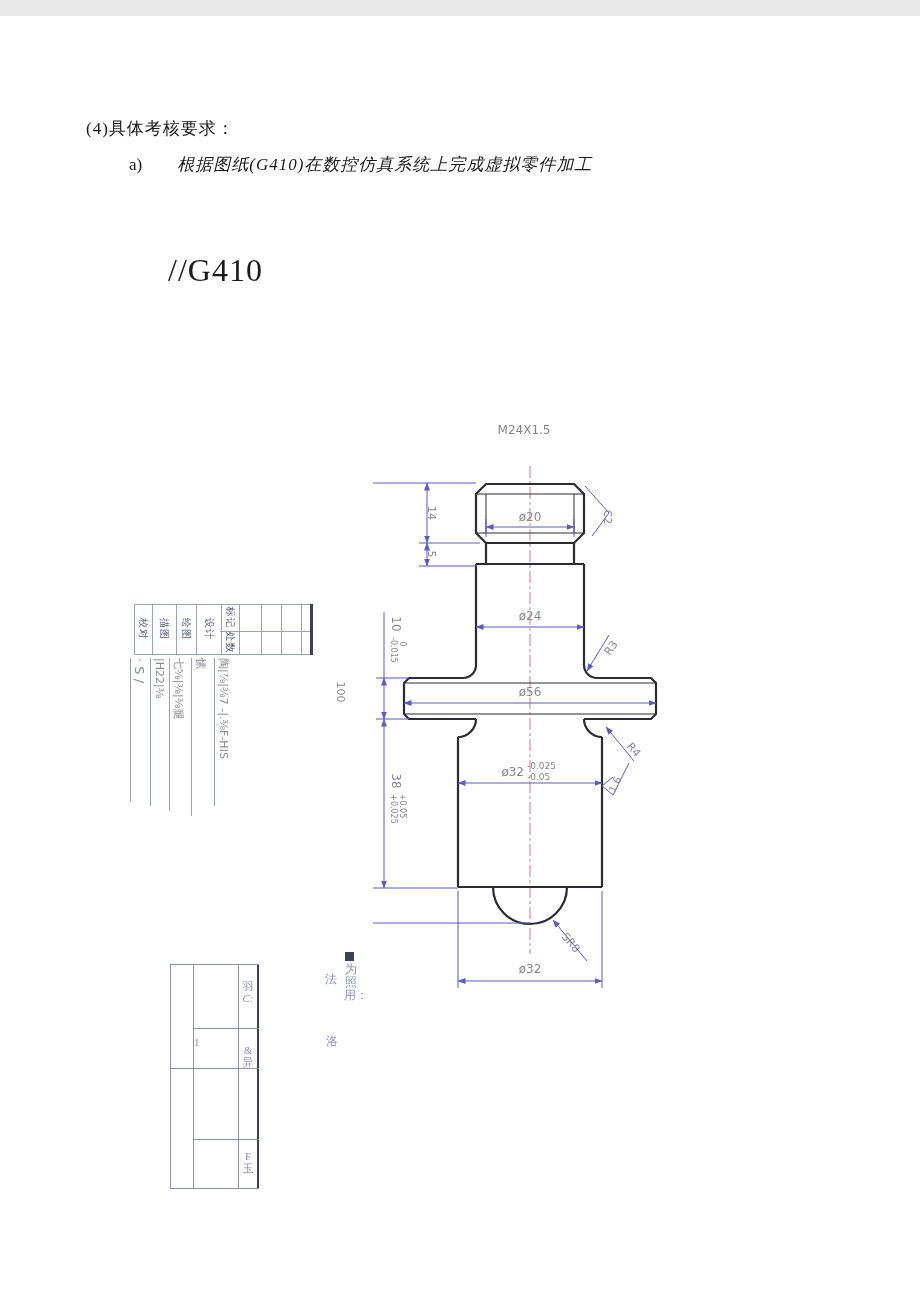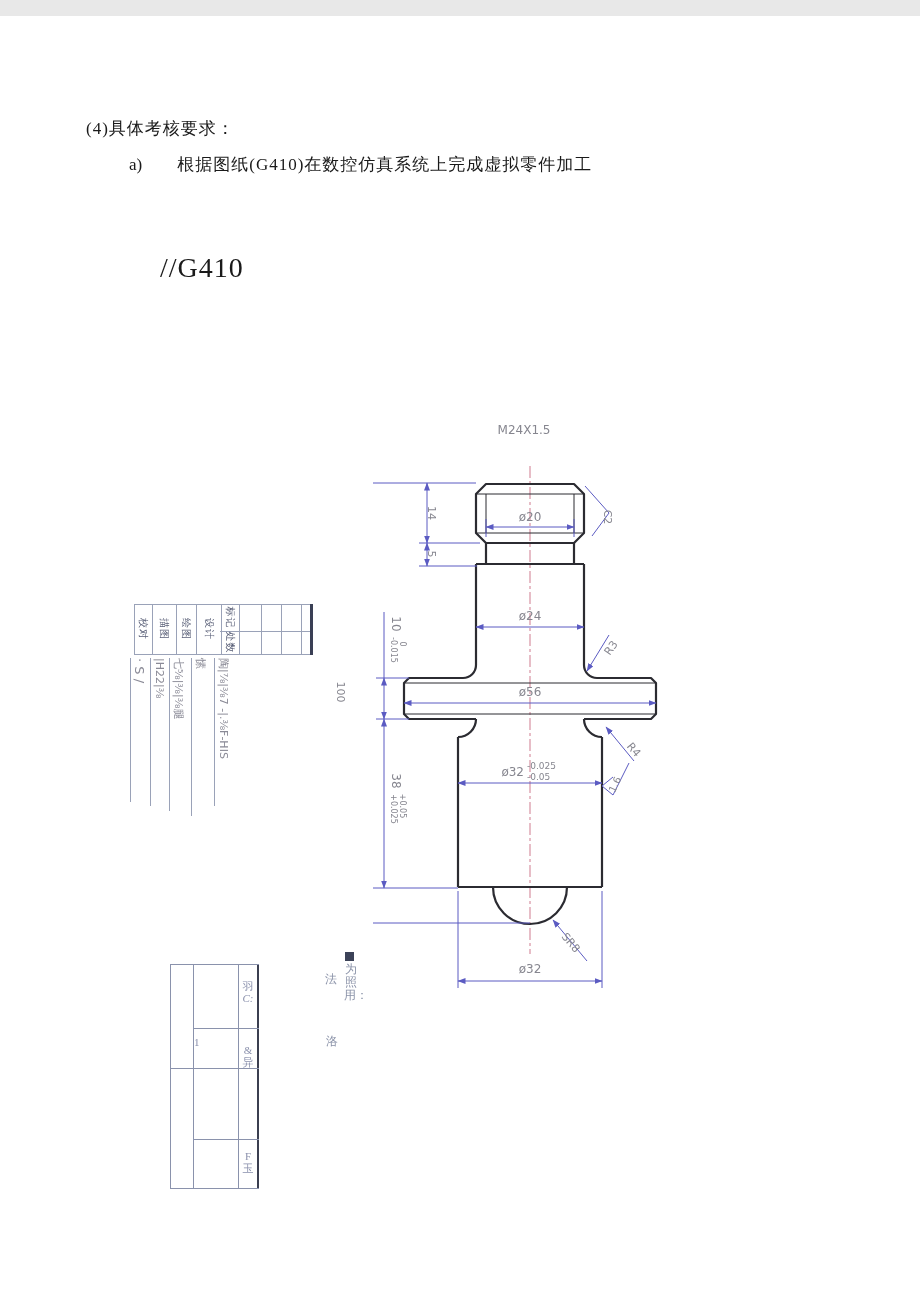--- a/index.html
+++ b/index.html
@@ -6,21 +6,21 @@
   #page{
     position:relative;width:920px;height:1301px;background:#ffffff;
     font-family:"Liberation Serif","DejaVu Serif",serif;color:#1a1a1a;
     overflow:hidden;margin:16px auto;
   }
   .abs{position:absolute;}
   
   .heading{left:86px;top:101px;font-size:17px;letter-spacing:1px;}
   .li-marker{font-size:17px;}
   .li-text{font-size:17px;letter-spacing:1px;}
-  .figcode{left:160px;top:236px;font-size:28px;letter-spacing:1px;}
+  .figcode{left:168px;top:236px;font-size:32px;letter-spacing:1px;}
   
   .tblock{left:316px;top:586px;width:230px;height:190px;transform:rotate(90deg);transform-origin:0 0;}
   .tb-line{position:absolute;background:#9aa2b8;}
   .tb-line-dark{position:absolute;background:#3a3f55;}
   .tb-label{position:absolute;font-family:"Liberation Sans","DejaVu Sans",sans-serif;
     font-size:10px;color:#5a6078;text-align:center;letter-spacing:1px;white-space:nowrap;}
   .tb-entry{position:absolute;left:56px;font-family:"DejaVu Sans",sans-serif;font-size:11px;
     color:#8a8a96;border-bottom:1px solid #9aa2b8;white-space:nowrap;height:15px;line-height:14px;overflow:visible;}
   
   .rt-line{position:absolute;background:#8a92ac;}
@@ -36,21 +36,21 @@
 </style>
 </head>
 <body>
 
 <div id="page">
 
   <div class="abs heading">(4)具体考核要求：</div>
 
   <div class="abs" style="left:129px;top:137px;">
     <span class="li-marker">a)</span>
-    <span class="li-text" style="margin-left:31px;">根据图纸(G410)在数控仿真系统上完成虚拟零件加工</span>
+    <span class="li-text" style="margin-left:31px;font-style:italic;">根据图纸(G410)在数控仿真系统上完成虚拟零件加工</span>
   </div>
 
 
   <div class="abs figcode">//G410</div>
 
   <svg class="abs" style="left:330px;top:395px;" width="350" height="600" viewBox="330 395 350 600">
     <defs>
       <marker id="arr" orient="auto-start-reverse" markerWidth="10" markerHeight="8" refX="7.5" refY="3">
         <path d="M0,0 L8,3 L0,6 Z" fill="#5b5bc2"></path>
       </marker>

